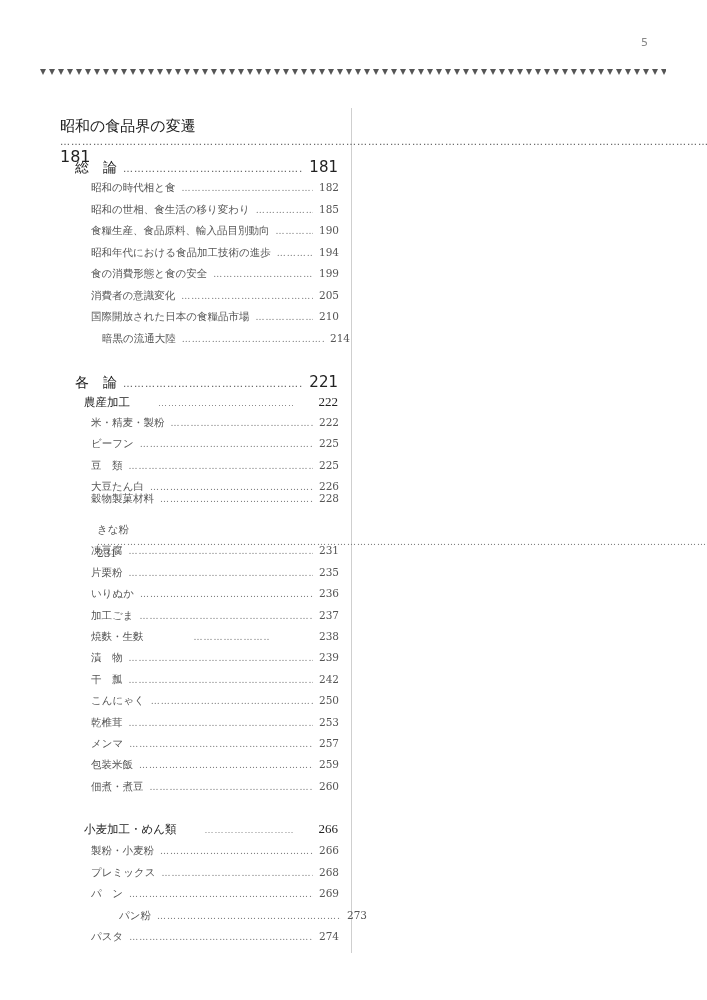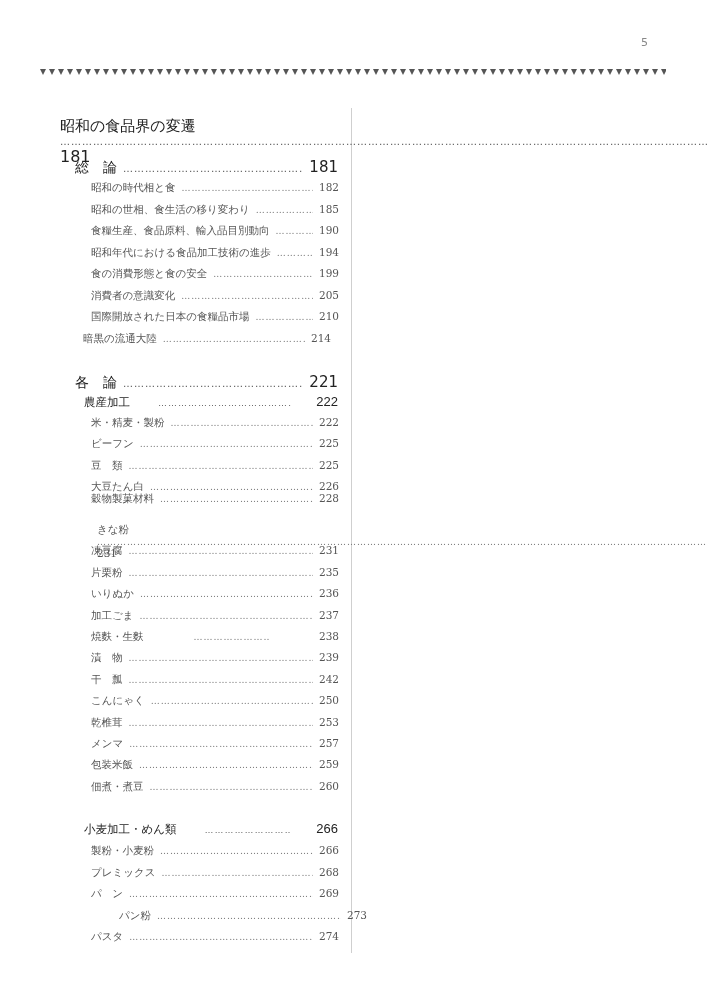--- a/index.html
+++ b/index.html
@@ -24,21 +24,21 @@
                letter-spacing: 1px; font-size: 9px; }
   .row .dots::before { content: "……………………………………………………………………………………………………………………………………………………………………………………"; }
   .row .num { flex: 0 0 auto; }
 
   .title { font-family: "DejaVu Sans", sans-serif; font-size: 15px; color: #222; }
   .title .num { font-size: 16px; }
   .title .dots { margin: 0 10px 0 0; font-size: 10px; color: #555; }
   .sec { font-family: "DejaVu Sans", sans-serif; font-size: 14px; color: #222; }
   .sec .num { font-size: 15px; }
   .sec .dots { color: #555; font-size: 10px; }
-  .sub { font-family: Liberation Sans, sans-serif; font-size: 11.5px; color: #222; gap: 24px; }
+  .sub { font-family: Liberation Serif, serif; font-size: 11.5px; color: #222; gap: 24px; }
   .sub .num { font-size: 13px; }
   .sub .dots { color: #555; margin: 0 1px 0 4px; }
   .item { font-size: 10.5px; color: #555; }
   .item .num { font-size: 10.5px; color: #555; }
 </style>
 </head>
 <body>
 
 <div class="page-number">5</div>
 <div class="triangle-rule" id="tri">
@@ -156,21 +156,21 @@
       <div class="row item" style="top: 288.5px; left: 91px; width: 248px;">
         <span class="label">消費者の意識変化</span>
         <span class="dots"></span>
         <span class="num">205</span>
       </div>
       <div class="row item" style="top: 310px; left: 91px; width: 248px;">
         <span class="label">国際開放された日本の食糧品市場</span>
         <span class="dots"></span>
         <span class="num">210</span>
       </div>
-      <div class="row item" style="top: 331.5px; left: 83px; width: 248px;">
+      <div class="row item" style="top: 331.5px; left: 102px; width: 248px;">
         <span class="label">暗黒の流通大陸</span>
         <span class="dots"></span>
         <span class="num">214</span>
       </div>
     </div>
 
   <div class="row sec" style="top:373px;left:75px;width:263px;">
     <span class="label">各　論</span>
     <span class="dots"></span>
     <span class="num">221</span>

